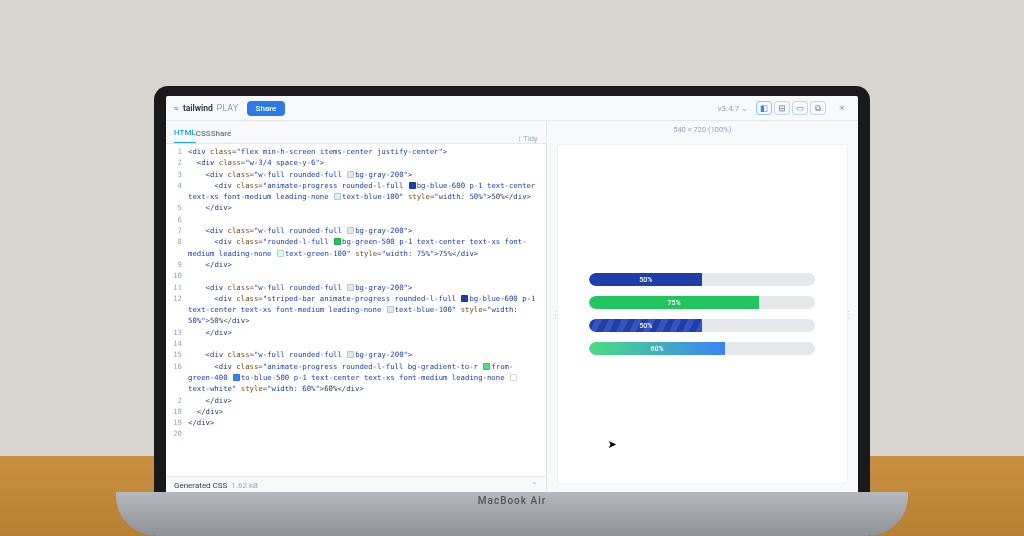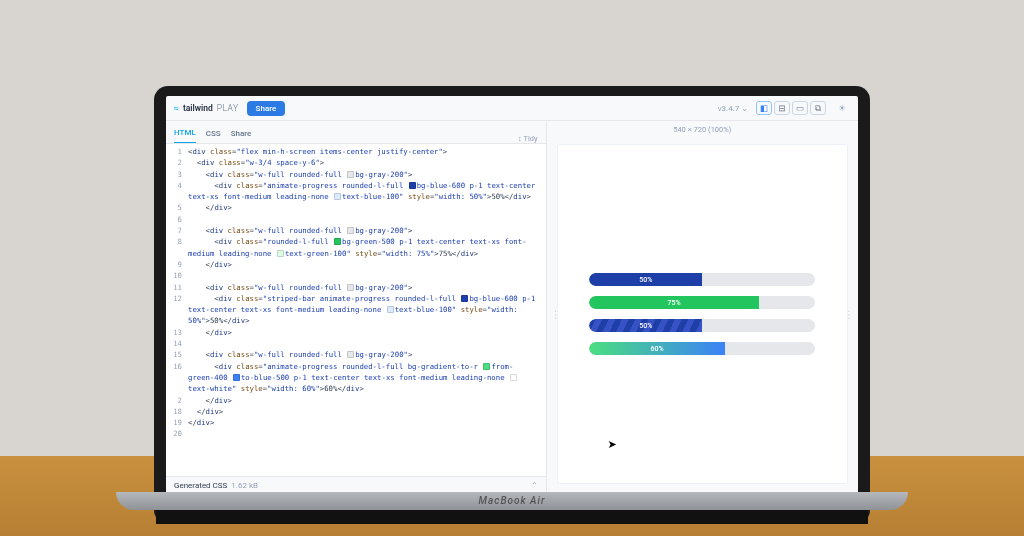--- a/index.html
+++ b/index.html
@@ -1,42 +1,42 @@
 <!DOCTYPE html>
 <html><head>
 <meta charset="utf-8">
 <style>
   * { box-sizing: border-box; margin: 0; padding: 0; }
   body { font-family: -apple-system, BlinkMacSystemFont, "Segoe UI", Roboto, sans-serif; background: #d8d5d0; width: 1024px; height: 536px; overflow: hidden; position: relative; }
   .desk { position: absolute; bottom: 0; left: 0; right: 0; height: 80px; background: linear-gradient(#c9913f,#b67f33); }
   .laptop-wrap { position: absolute; left: 154px; top: 86px; width: 716px; }
   .screen-bezel { background:#1a1a1a; border-radius:14px; padding:10px 12px 0 12px; }
   .screen { background:#f8f9fb; border-radius:2px; height:398px; display:flex; flex-direction:column; font-size:8.5px; color:#222; overflow:hidden;}
-  .hinge { background:linear-gradient(#b5b8bc,#8e9196); height:18px; margin: -2px -50px 0 -50px; border-radius: 0 0 40px 40px; position: relative; font-style: italic;}
+  .hinge { background:linear-gradient(#b5b8bc,#8e9196); height:44px; margin: -2px -50px 0 -50px; border-radius: 0 0 40px 40px; position: relative;}
   .hinge-label { text-align:center; font-size:10px; color:#555; padding-top:3px; letter-spacing:1px; font-weight:500;}
   .kbd { background:#111; height:14px; margin: 0 -10px; }
 
   
   .topbar { display:flex; align-items:center; padding:4px 8px; border-bottom:1px solid #e5e7eb; gap:8px;}
   .brand { display:flex; align-items:center; gap:4px; font-weight:600; color:#1e293b;}
   .brand .logo { color:#38bdf8; font-weight:800;}
   .brand .play { font-weight:300; color:#64748b; letter-spacing:0.5px;}
   .share-btn { background:#2c7be5; color:#fff; padding:3px 9px; border-radius:4px; font-size:8px; font-weight:500;}
   .spacer { flex:1;}
   .ver { color:#94a3b8; font-size:8px;margin-left:32px;}
   .tbicons { display:flex; gap:2px; align-items:center;}
   .tbicon { width:16px; height:14px; border:1px solid #cbd5e1; border-radius:3px; display:flex; align-items:center; justify-content:center; color:#64748b;}
   .tbicon.on { border-color:#93c5fd; color:#3b82f6;}
   .sun { width:16px; height:16px; display:flex; align-items:center; justify-content:center; color:#94a3b8;}
 
   .mainrow { flex:1; display:flex; min-height:0;}
   .leftcol { flex: 0 0 55%; display:flex; flex-direction:column; border-right:1px solid #e5e7eb;}
   .rightcol { flex:1; display:flex; flex-direction:column;}
 
-  .tabs { display:flex; gap:10px; padding:2px 8px 0 8px; border-bottom:1px solid #e5e7eb; align-items:flex-end;text-align:right;}
+  .tabs { display:flex; padding:2px 8px 0 8px; border-bottom:1px solid #e5e7eb; align-items:flex-end;text-align:right;}
   .tab { padding:5px 0; font-size:8px; color:#64748b; font-weight:500;}
   .tab.active { color:#0ea5e9; border-bottom:1.5px solid #0ea5e9;}
   .tidy { margin-left:auto; font-size:7.5px; color:#94a3b8;}
 
   .editor { flex:1; overflow:auto; font-family: Menlo, Consolas, monospace; font-size:7.3px; line-height:1.55; color:#334155; background:#fff; padding:2px 0;}
   .ln { display:flex;}
   .gut { width:22px; text-align:right; padding-right:6px; color:#94a3b8; user-select:none; flex-shrink:0;}
   .code { white-space:pre-wrap; padding-right:6px; flex:1;}
   .tag { color:#1e3a8a;}
   .attr { color:#74480f;}

